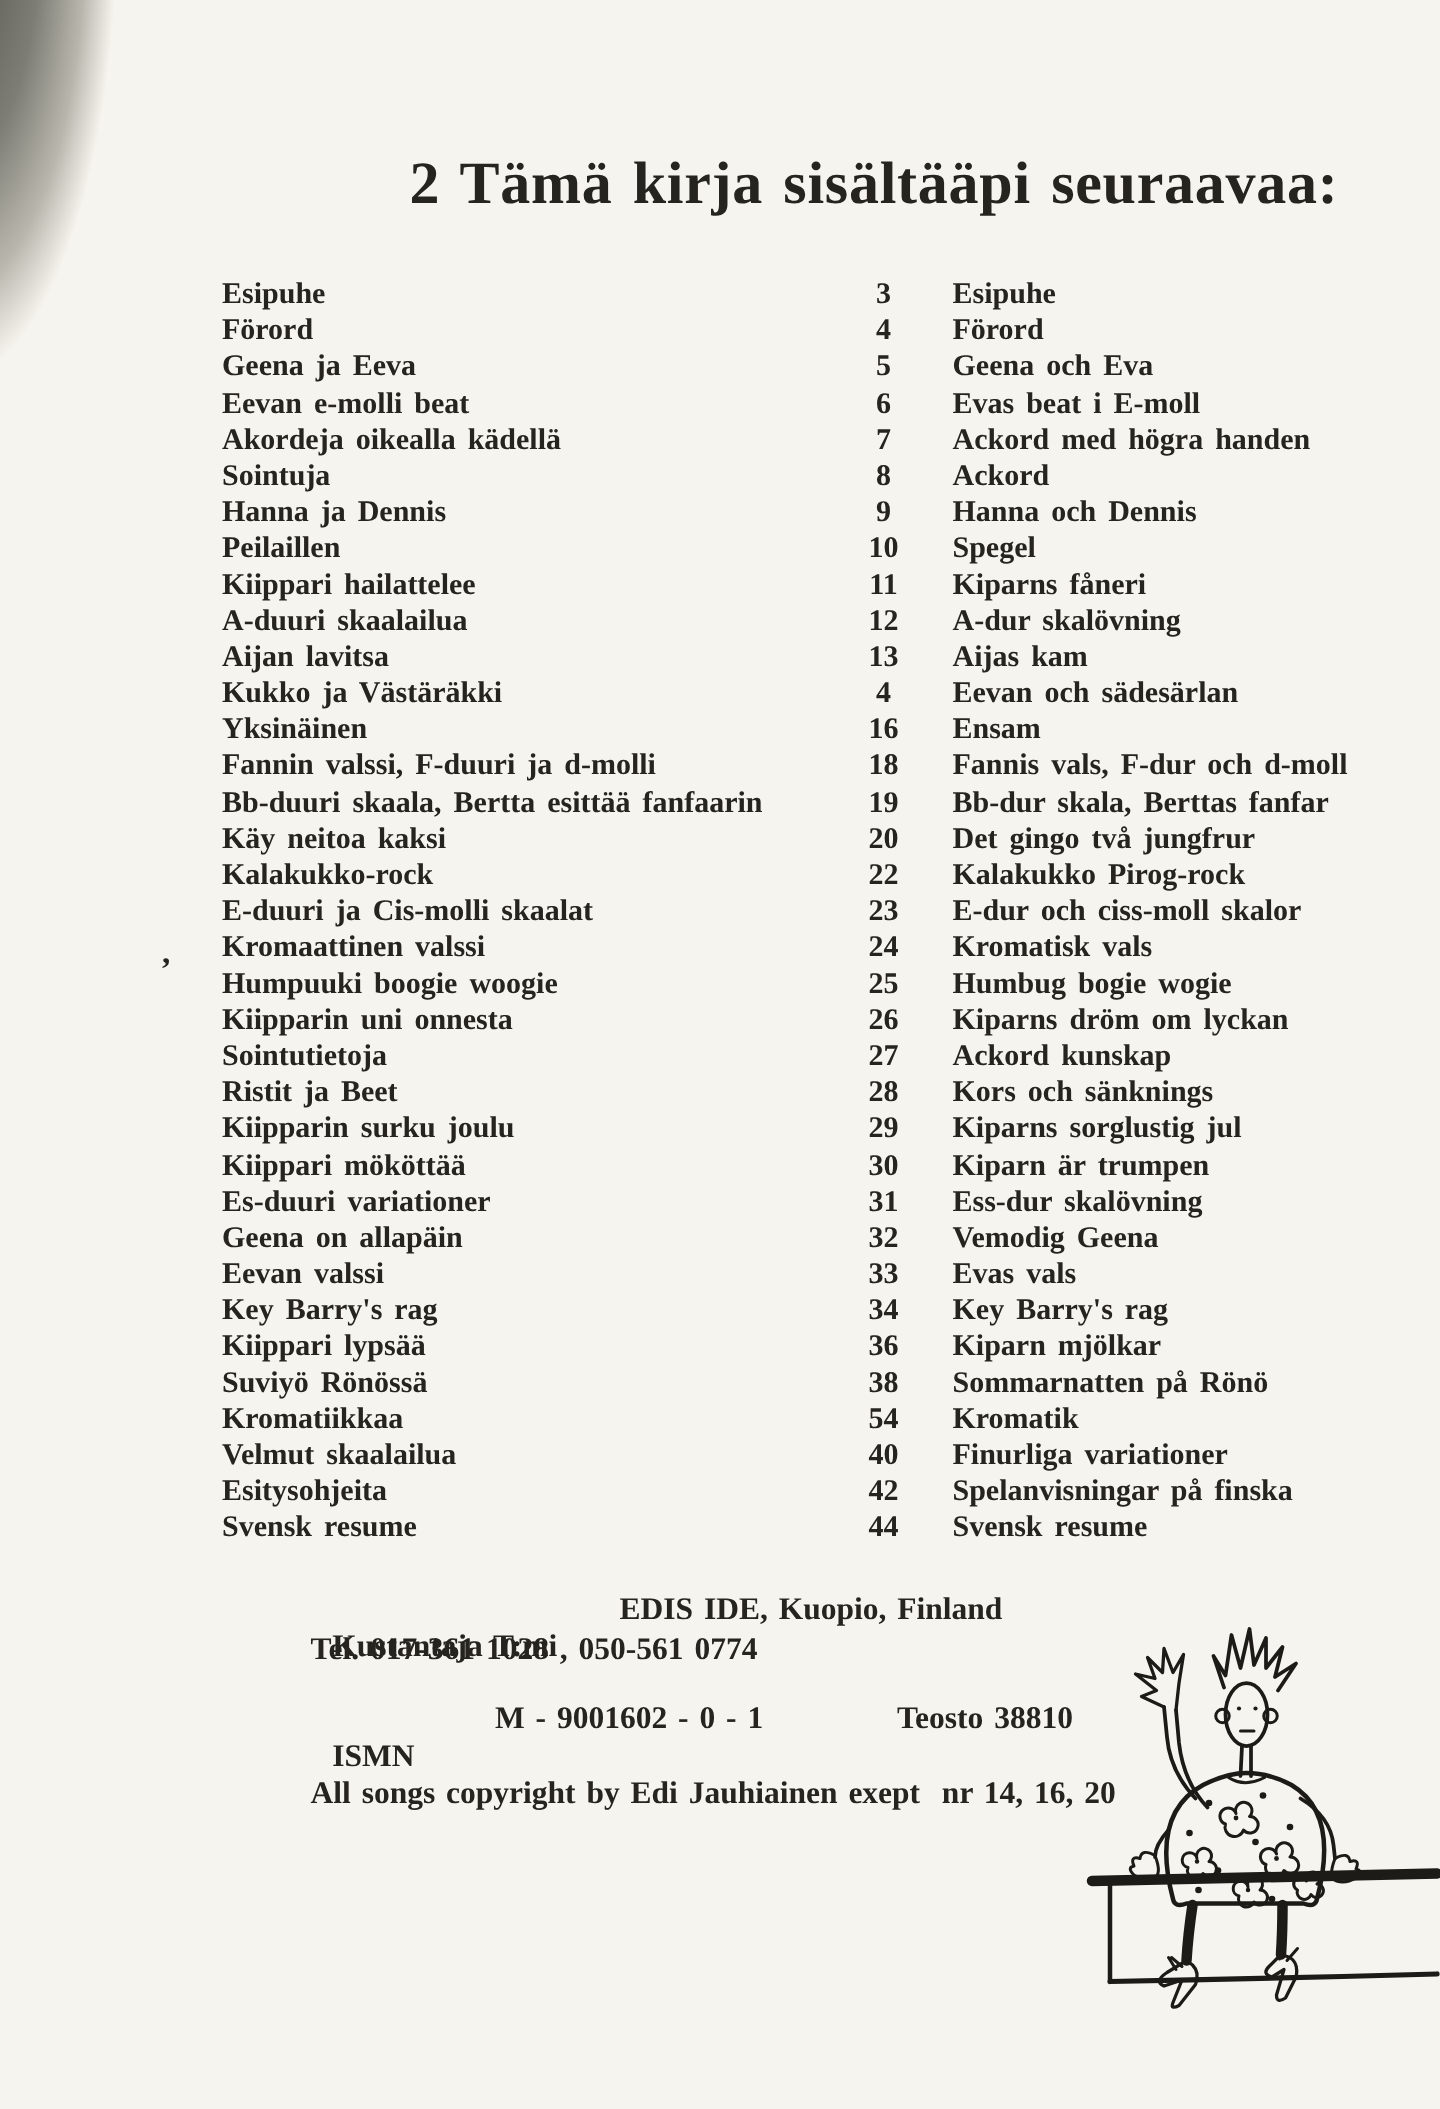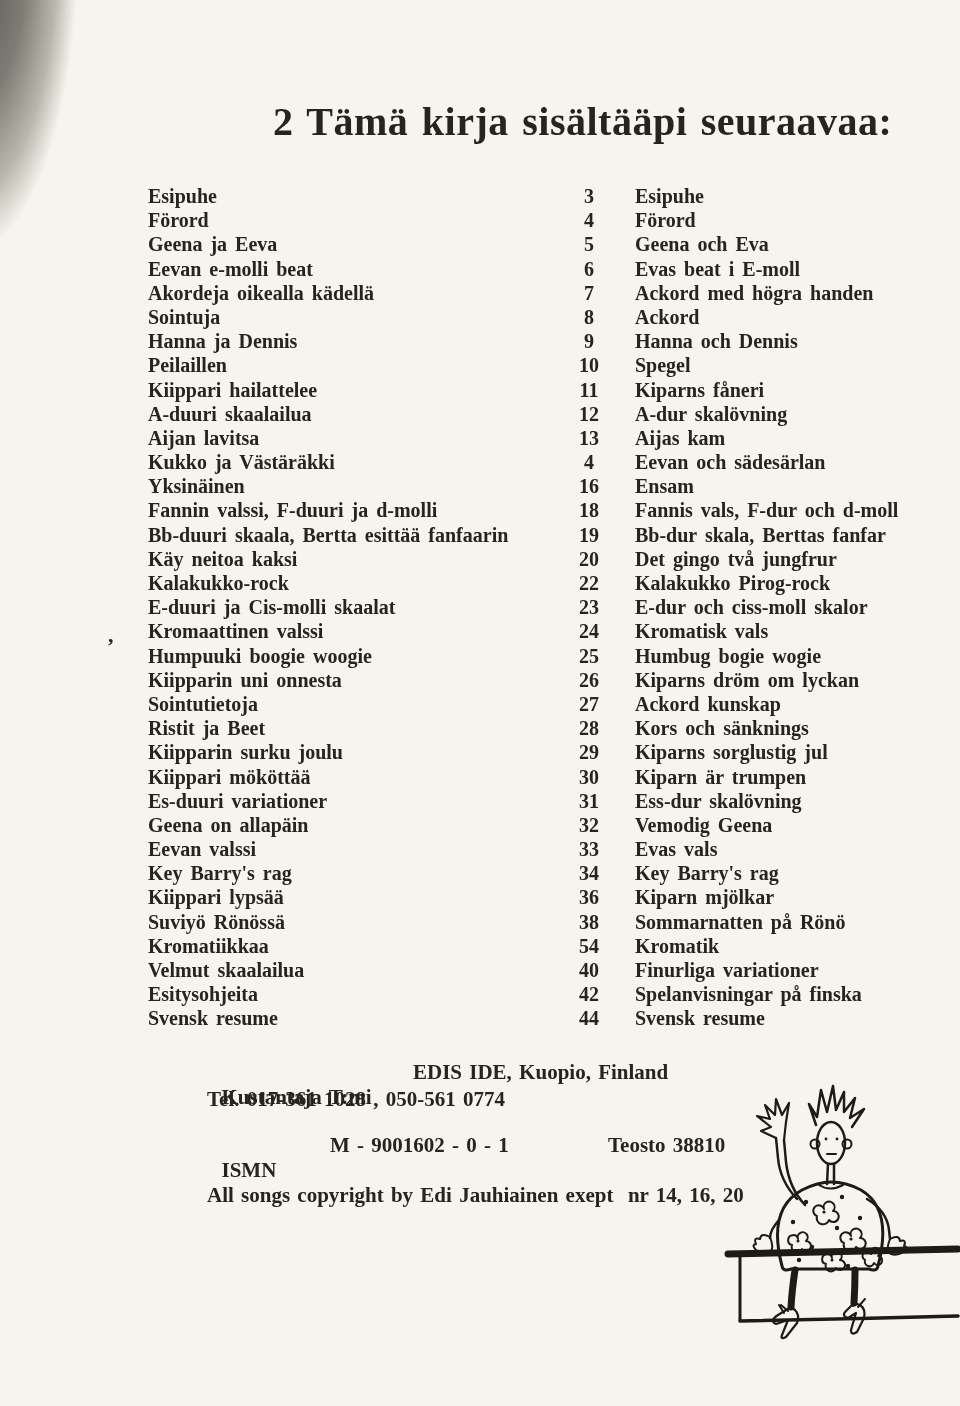--- a/index.html
+++ b/index.html
@@ -57,21 +57,21 @@
     font-size: 21px;
     font-weight: 700;
     word-spacing: 2px;
     white-space: pre;
   }
   .line-publisher { top: 1060px; width: 560px; height: 27px; }
   .line-publisher .pub-name { position: absolute; left: 206px; top: 0; }
   .line-tel { top: 1087px; }
   .line-ismn { top: 1133px; width: 600px; height: 27px; }
   .line-ismn .ismn-value { position: absolute; left: 123px; top: 0; }
-  .line-ismn .teosto     { position: absolute; left: 391px; top: 0; margin-left: 10px; }
+  .line-ismn .teosto     { position: absolute; left: 391px; top: 0; }
   .line-copyright { top: 1183px; }
   .cartoon {
     position: absolute;
     left: 700px; top: 1080px;
     width: 260px; height: 326px;
   }
 </style>
 </head>
 <body>
 

